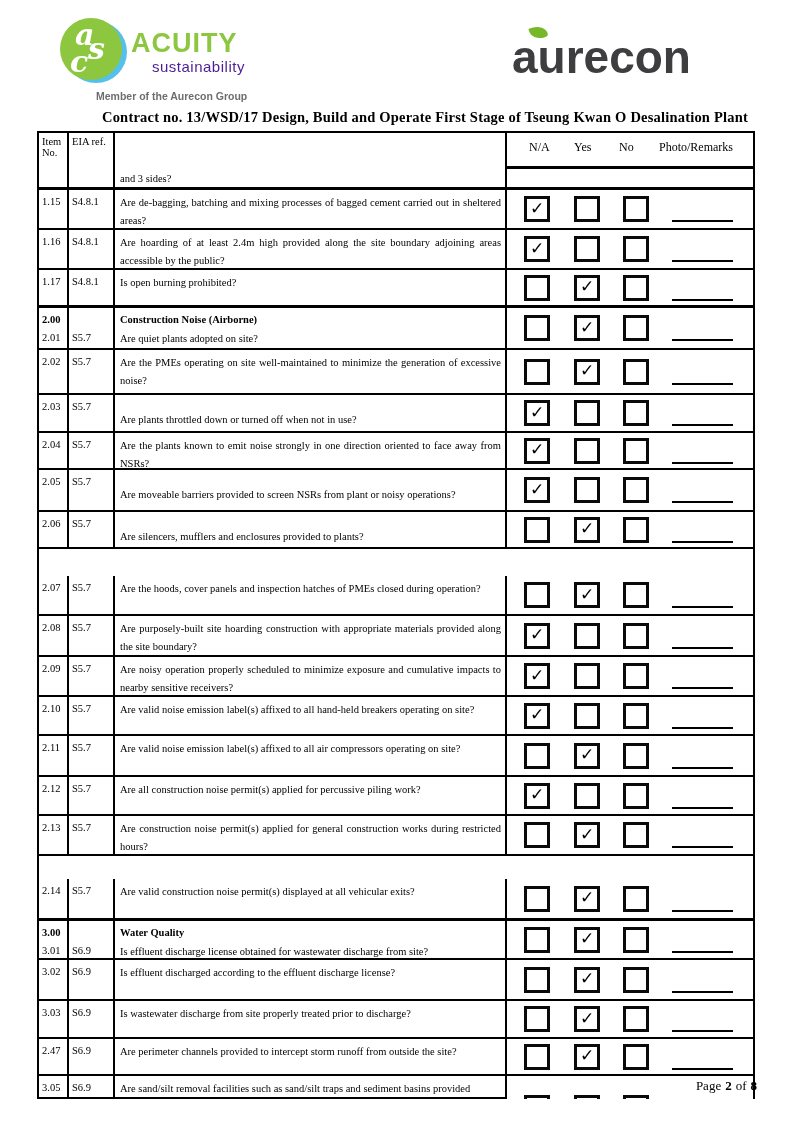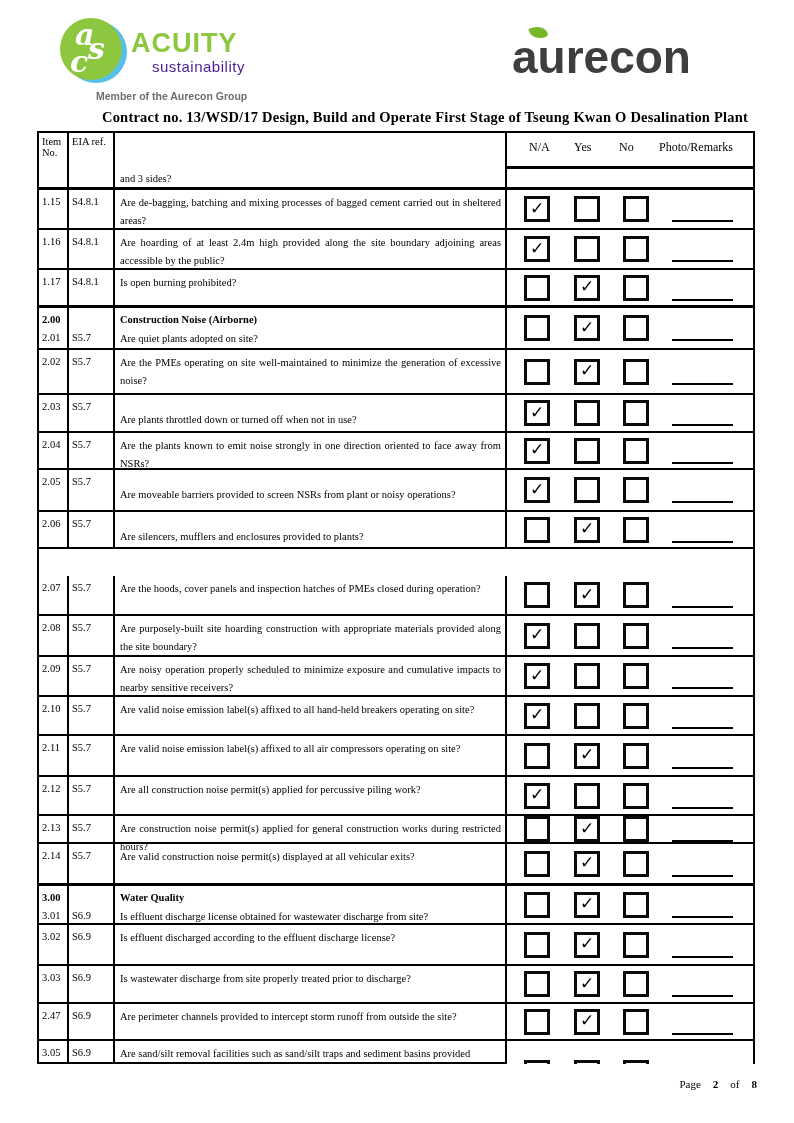--- a/index.html
+++ b/index.html
@@ -75,21 +75,21 @@
   .tick { font-family:"DejaVu Sans", sans-serif; font-size:17px; line-height:1; transform:translateY(-1px); }
   .remark-line { position:absolute; left:165px; width:61px; height:2px; background:#000; top:calc(50% + 11px); }
 
   
   .row.cut { border-bottom:none; }
   .row.cut .c-item, .row.cut .c-eia, .row.cut .c-q { border-bottom:2px solid #000; }
   .row.cut .c-checks { overflow:hidden; }
   .row.cut .box { top:19px; transform:none; }
 
   
-  .footer { position:absolute; right:37px; top:1078px; font-size:11px; display:flex; gap:12px; }
+  .footer { position:absolute; right:37px; top:1078px; font-size:13px; display:flex; gap:4px; }
   .footer .bold { font-weight:bold; }
 </style>
 </head>
 <body>
 
 <div class="page">
 
   <div class="acuity">
     <div class="acuity-mark">
       <div class="acuity-blue"></div>
@@ -496,21 +496,21 @@
             </span>
       <span class="box box-yes">
               <span class="tick"></span>
             </span>
       <span class="box box-no">
               <span class="tick"></span>
             </span>
       <span class="remark-line"></span>
     </div>
   </div>
-        <div class="row" style="height: 28px; justify-content: center;">
+        <div class="row" style="height: 40px; justify-content: center;">
     <div class="cell c-item">
 
       <span class="item-no">2.13</span>
     </div>
     <div class="cell c-eia">
       <span class="eia">S5.7</span>
     </div>
     <div class="cell c-q">
 
       <div class="q-text">Are construction noise permit(s) applied for general construction works during restricted hours?</div>
@@ -521,21 +521,21 @@
             </span>
       <span class="box box-yes">
               <span class="tick">✓</span>
             </span>
       <span class="box box-no">
               <span class="tick"></span>
             </span>
       <span class="remark-line"></span>
     </div>
   </div>
-        <div class="row" style="height: 41px;">
+        <div class="row" style="height: 41px; margin-top: 23px;">
     <div class="cell c-item">
 
       <span class="item-no">2.14</span>
     </div>
     <div class="cell c-eia">
       <span class="eia">S5.7</span>
     </div>
     <div class="cell c-q">
 
       <div class="q-text">Are valid construction noise permit(s) displayed at all vehicular exits?</div>

